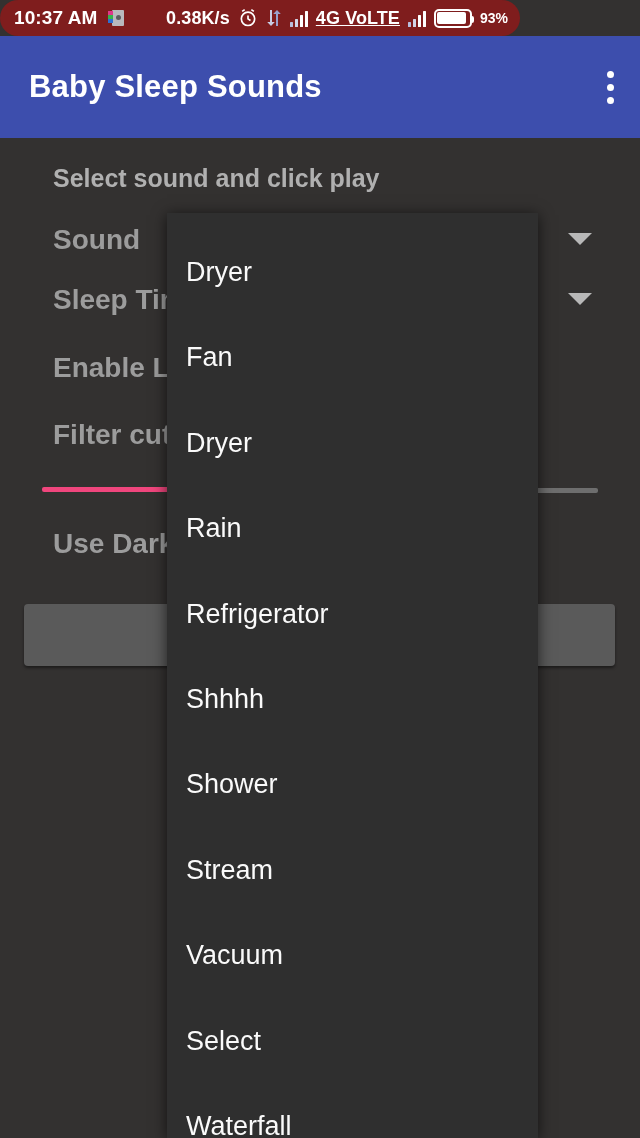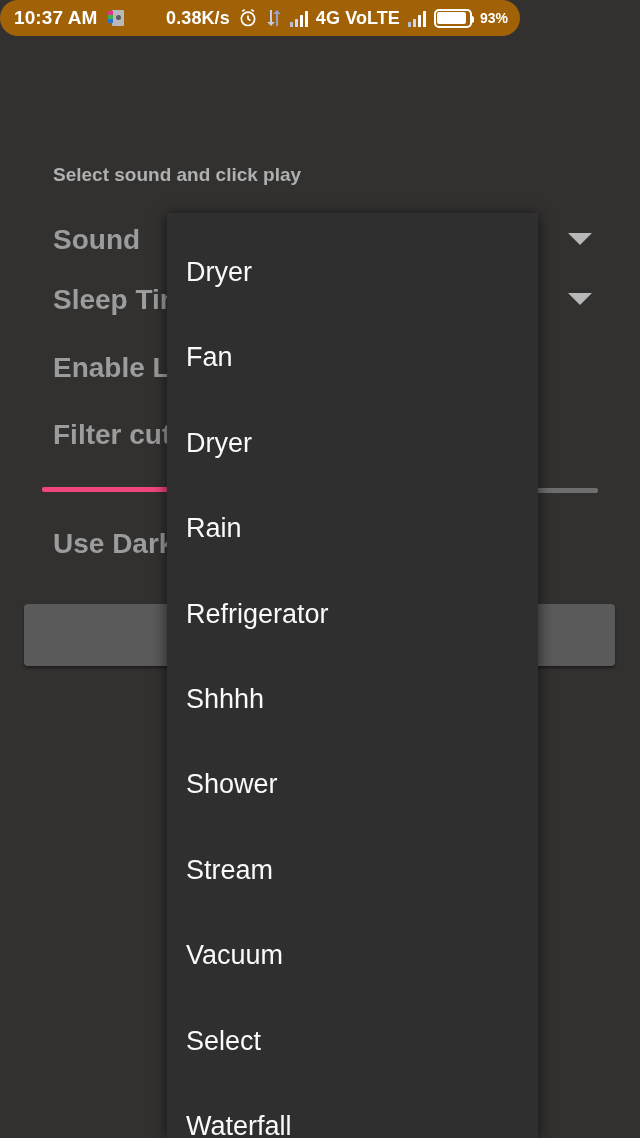--- a/index.html
+++ b/index.html
@@ -15,21 +15,21 @@
     background: #333130;
     font-family: "Liberation Sans", sans-serif;
     -webkit-font-smoothing: antialiased;
   }
 
   
   #status-bar {
     position: absolute;
     left: 0; top: 0;
     width: 520px; height: 36px;
-    background: #a16207;
+    background: #7f1d1d;
     display: flex;
     align-items: center;
     color: #ffffff;
     border-radius: 18px;
   }
   #status-left {
     display: flex;
     align-items: center;
     padding-left: 14px;
     gap: 10px;
@@ -89,20 +89,21 @@
     border-radius: 0.5px;
   }
   .signal-bars i.b1 { height: 5px;  background:#b9bedd;}
   .signal-bars i.b2 { height: 8px;  background:#d2d6e8;}
   .signal-bars i.b3 { height: 12px; }
   .signal-bars i.b4 { height: 16px; }
   .net-label {
     font-size: 18px;
     font-weight: bold;
     letter-spacing: 0.1px;
+    text-decoration: underline;
   }
   .battery {
     position: relative;
     width: 38px; height: 19px;
     border: 2px solid #ffffff;
     border-radius: 5px;
     box-sizing: border-box;
   }
   .battery:after {
     content: "";
@@ -160,21 +161,21 @@
   #content {
     position: absolute;
     left: 0; top: 138px;
     width: 640px;
     height: 1000px;
     background: #333130;
   }
   .section-heading {
     position: absolute;
     left: 53px; top: 26px;
-    font-size: 19px;
+    font-size: 25px;
     font-weight: bold;
     color: #b0b0b0;
     white-space: nowrap;
   }
   .row-label {
     position: absolute;
     left: 53px;
     font-size: 28px;
     font-weight: bold;
     color: #9c9c9c;
@@ -309,20 +310,28 @@
           <i class="b3"></i>
           <i class="b4"></i>
       </span>
       <span class="battery">
         <span class="fill"></span>
       </span>
       <span class="batt-pct">93%</span>
     </div>
   </div>
 
+  <div id="app-bar">
+    <div id="app-title">Baby Sleep Sounds</div>
+    <div id="overflow-menu">
+      <span></span>
+        <span></span>
+        <span></span>
+    </div>
+  </div>
 
   <div id="content">
 
     <div class="section-heading">Select sound and click play</div>
 
     <div class="row-label" id="label-sound">Sound</div>
     <div class="row-label" id="label-sleeptimer">Sleep Timer</div>
     <div class="row-label" id="label-looping">Enable Looping</div>
     <div class="row-label" id="label-filter">Filter cutoff</div>
     <div class="row-label" id="label-darktheme">Use Dark Theme</div>

